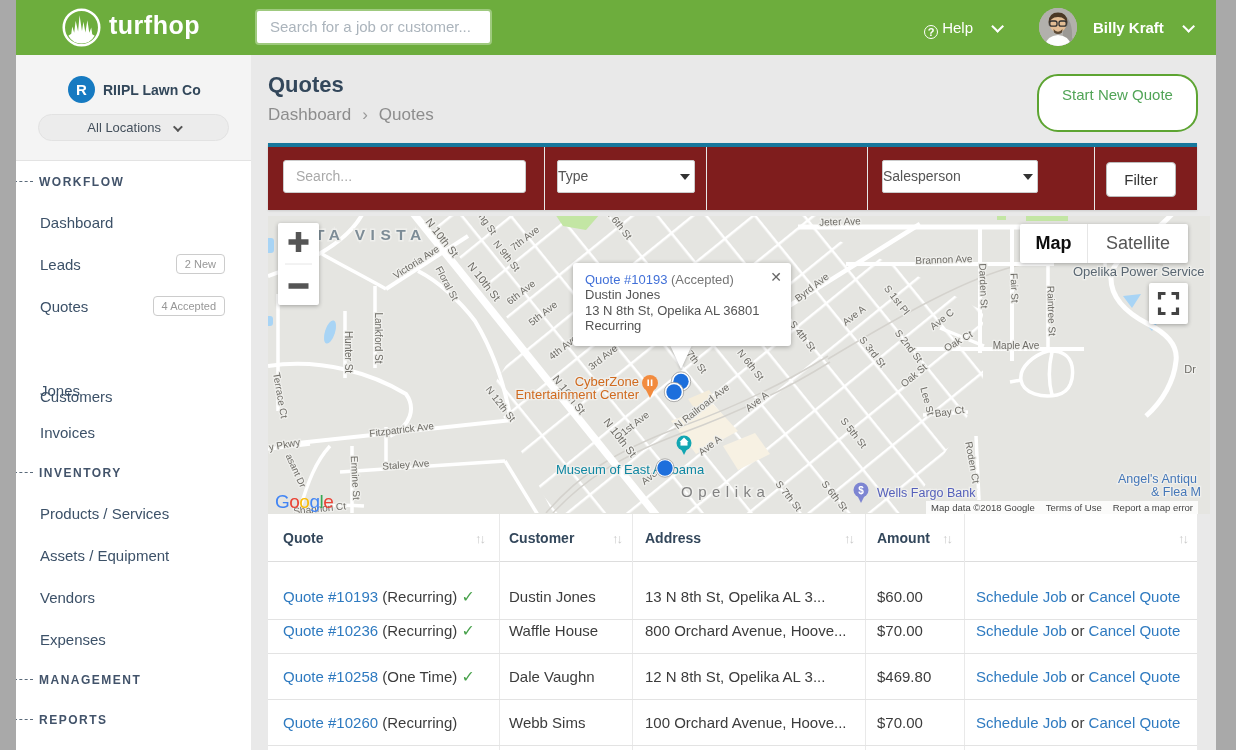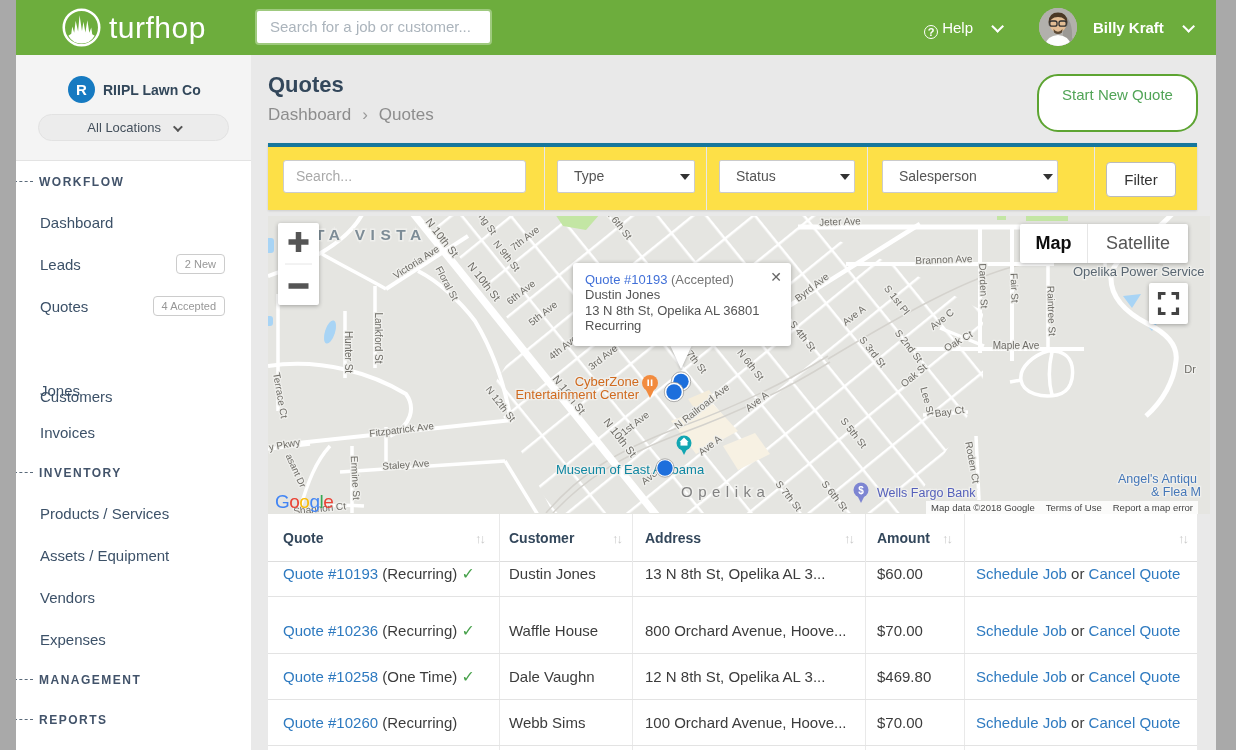--- a/index.html
+++ b/index.html
@@ -3,21 +3,21 @@
 <meta charset="utf-8">
 <style>
 * { margin:0; padding:0; box-sizing:border-box; }
 html,body { width:1236px; height:750px; overflow:hidden; font-family:"Liberation Sans", sans-serif; }
 #page { position:relative; width:1236px; height:750px; background:#e9e9e9; }
 #railL { position:absolute; left:0; top:0; width:16px; height:750px; background:#a9a9a9; z-index:50; }
 #railR { position:absolute; right:0; top:0; width:20px; height:750px; background:#a9a9a9; z-index:50; }
 
 #topbar { position:absolute; left:16px; top:0; width:1200px; height:55px; background:#6dad3d; z-index:10; }
 #logo { position:absolute; left:46px; top:8px; width:39px; height:39px; }
-#logotext { position:absolute; left:93px; top:11px; color:#fff; font-size:30px; font-weight:normal; letter-spacing:0.5px; }
+#logotext { position:absolute; left:93px; top:11px; color:#fff; font-size:25px; font-weight:bold; letter-spacing:0.5px; }
 #topsearch { position:absolute; left:239px; top:9px; width:237px; height:36px; background:#fff; border:2px solid #9fca7f; border-radius:4px; color:#abb4bc; font-size:15px; line-height:32px; padding-left:13px; }
 #helpwrap { position:absolute; left:908px; top:0; height:55px; line-height:55px; color:#fff; font-size:15px; }
 #avatar { position:absolute; left:1023px; top:8px; width:38px; height:38px; border-radius:50%; overflow:hidden; background:#b7b7b5; }
 #username { position:absolute; left:1077px; top:0; height:55px; line-height:55px; color:#fff; font-size:15px; font-weight:bold; }
 .chev { display:inline-block; width:9px; height:9px; border-right:2px solid #fff; border-bottom:2px solid #fff; transform:rotate(45deg) translateY(-3px); margin-left:14px; }
 
 #sidebar { position:absolute; left:16px; top:55px; width:235px; height:695px; background:#fff; z-index:5; }
 #sidehead { position:absolute; left:0; top:0; width:235px; height:106px; background:#f4f4f4; border-bottom:1px solid #e3e3e3; }
 #companylogo { position:absolute; left:52px; top:21px; width:27px; height:27px; border-radius:50%; background:#167ac1; color:#fff; text-align:center; line-height:27px; font-size:15px; font-weight:bold; }
 #companyname { position:absolute; left:87px; top:27px; color:#32475a; font-size:14px; font-weight:bold; }
@@ -25,24 +25,24 @@
 .chevd { display:inline-block; width:7px; height:7px; border-right:2px solid #555; border-bottom:2px solid #555; transform:rotate(45deg) translateY(-2px); margin-left:8px; }
 .sect { position:absolute; left:23px; color:#42536a; font-size:12px; font-weight:bold; letter-spacing:1.5px; }
 .sect:before { content:""; position:absolute; left:-25px; top:6px; width:19px; border-top:1px dashed #5a6a7a; }
 .mitem { position:absolute; left:24px; color:#3c5168; font-size:15px; }
 .badge { position:absolute; border:1px solid #ccc; border-radius:4px; color:#979797; font-size:11px; padding:3px 8px; background:#fff; }
 
 #content { position:absolute; left:251px; top:55px; width:965px; height:695px; background:#e9e9e9; }
 #pgtitle { position:absolute; left:17px; top:17px; color:#33475b; font-size:22px; font-weight:bold; }
 #crumbs { position:absolute; left:17px; top:50px; color:#8d8d8d; font-size:17px; }
 #newquote { position:absolute; left:786px; top:19px; width:161px; height:58px; border:2px solid #5da432; border-radius:21px; background:#fff; color:#51a457; font-size:15px; text-align:center; line-height:37px; }
-#filtercard { position:absolute; left:17px; top:88px; width:929px; height:67px; background:#fde047; border-top:4px solid #17779c; box-shadow:0 1px 2px rgba(0,0,0,0.12); }
+#filtercard { position:absolute; left:17px; top:88px; width:929px; height:67px; background:#7f1d1d; border-top:4px solid #17779c; box-shadow:0 1px 2px rgba(0,0,0,0.12); }
 .fdiv { position:absolute; top:0; width:1px; height:63px; background:#e8e8e8; }
 #fsearch { position:absolute; left:15px; top:13px; width:243px; height:33px; border:1px solid #ccc; border-radius:3px; background:#fff; color:#a9a9a9; font-size:14px; line-height:31px; padding-left:12px; }
-.fselect { position:absolute; top:13px; height:33px; border:1px solid #cbcbcb; border-radius:2px; background:#fff; color:#555; font-size:14px; line-height:31px; padding-left:16px; }
+.fselect { position:absolute; top:13px; height:33px; border:1px solid #cbcbcb; border-radius:2px; background:#fff; color:#555; font-size:14px; line-height:31px; padding-left:0; }
 .fselect:after { content:""; position:absolute; right:4px; top:13px; border-left:5.2px solid transparent; border-right:5.2px solid transparent; border-top:6.8px solid #333; }
 #fbutton { position:absolute; left:838px; top:15px; width:70px; height:35px; border:1px solid #bbb; border-radius:4px; background:#fff; color:#333; font-size:15px; text-align:center; line-height:33px; }
 
 #map { position:absolute; left:17px; top:161px; width:942px; height:298px; background:#e5e5e1; overflow:hidden; }
 
 #qtable { position:absolute; left:17px; top:459px; width:929px; height:236px; background:#fff; }
 #qtable .hrow { position:absolute; left:0; top:0; width:929px; height:48px; border-bottom:1px solid #ddd; }
 .hc { position:absolute; top:0; height:48px; line-height:48px; color:#33475b; font-size:14px; font-weight:bold; }
 .sorti { position:absolute; top:0; height:48px; line-height:50px; color:#c9c9c9; font-size:13px; letter-spacing:-2px; }
 .cdiv { position:absolute; top:0; width:1px; height:236px; background:#e9e9e9; }
@@ -108,22 +108,21 @@
     <div id="pgtitle">Quotes</div>
     <div id="crumbs"><span>Dashboard</span><span style="margin:0 11px;color:#9a9a9a">›</span><span>Quotes</span></div>
     <div id="newquote">Start New Quote</div>
     <div id="filtercard">
       <div class="fdiv" style="left:276px;"></div>
       <div class="fdiv" style="left:438px;"></div>
       <div class="fdiv" style="left:599px;"></div>
       <div class="fdiv" style="left:826px;"></div>
       <div id="fsearch">Search...</div>
       <div class="fselect" style="left:289px;width:138px;">Type</div>
-      <div class="fselect" style="left:451px;width:136px;">Status</div>
-      <div class="fselect" style="left:614px;width:176px;">Salesperson</div>
+      <div class="fselect" style="left:614px;width:156px;">Salesperson</div>
       <div id="fbutton">Filter</div>
     </div>
     <div id="map">
         <svg width="942" height="297" viewBox="0 0 942 297" style="position:absolute;left:0;top:0">
 <defs>
 <pattern id="grid" width="38" height="38" patternUnits="userSpaceOnUse" patternTransform="rotate(51)">
   <path d="M0 0H38M0 0V38" stroke="#ffffff" stroke-width="5" fill="none"></path>
 </pattern>
 <clipPath id="dt">
               <polygon points="150,-12 560,-12 560,20 640,55 715,95 715,175 640,297 285,297 222,175 255,122"></polygon>
@@ -306,21 +305,21 @@
         <div class="hc" style="left:377px;">Address</div>
           <div class="sorti" style="left:576px;">↑↓</div>
         <div class="hc" style="left:609px;">Amount</div>
           <div class="sorti" style="left:674px;">↑↓</div>
         <div class="sorti" style="left:910px;">↑↓</div>
       </div>
       <div class="cdiv" style="left:231px;"></div>
       <div class="cdiv" style="left:364px;"></div>
       <div class="cdiv" style="left:597px;"></div>
       <div class="cdiv" style="left:696px;"></div>
-      <div class="trow" style="top:37px;">
+      <div class="trow" style="top:60px;">
         <div style="left:15px;"><span class="bl">Quote #10193</span> (Recurring) <span class="ck">✓</span></div>
         <div style="left:241px;">Dustin Jones</div>
         <div style="left:377px;">13 N 8th St, Opelika AL 3...</div>
         <div style="left:609px;">$60.00</div>
         <div style="left:708px;"><span class="bl">Schedule Job</span> or <span class="bl">Cancel Quote</span></div>
       </div>
       <div class="trow" style="top:94px;">
         <div style="left:15px;"><span class="bl">Quote #10236</span> (Recurring) <span class="ck">✓</span></div>
         <div style="left:241px;">Waffle House</div>
         <div style="left:377px;">800 Orchard Avenue, Hoove...</div>

